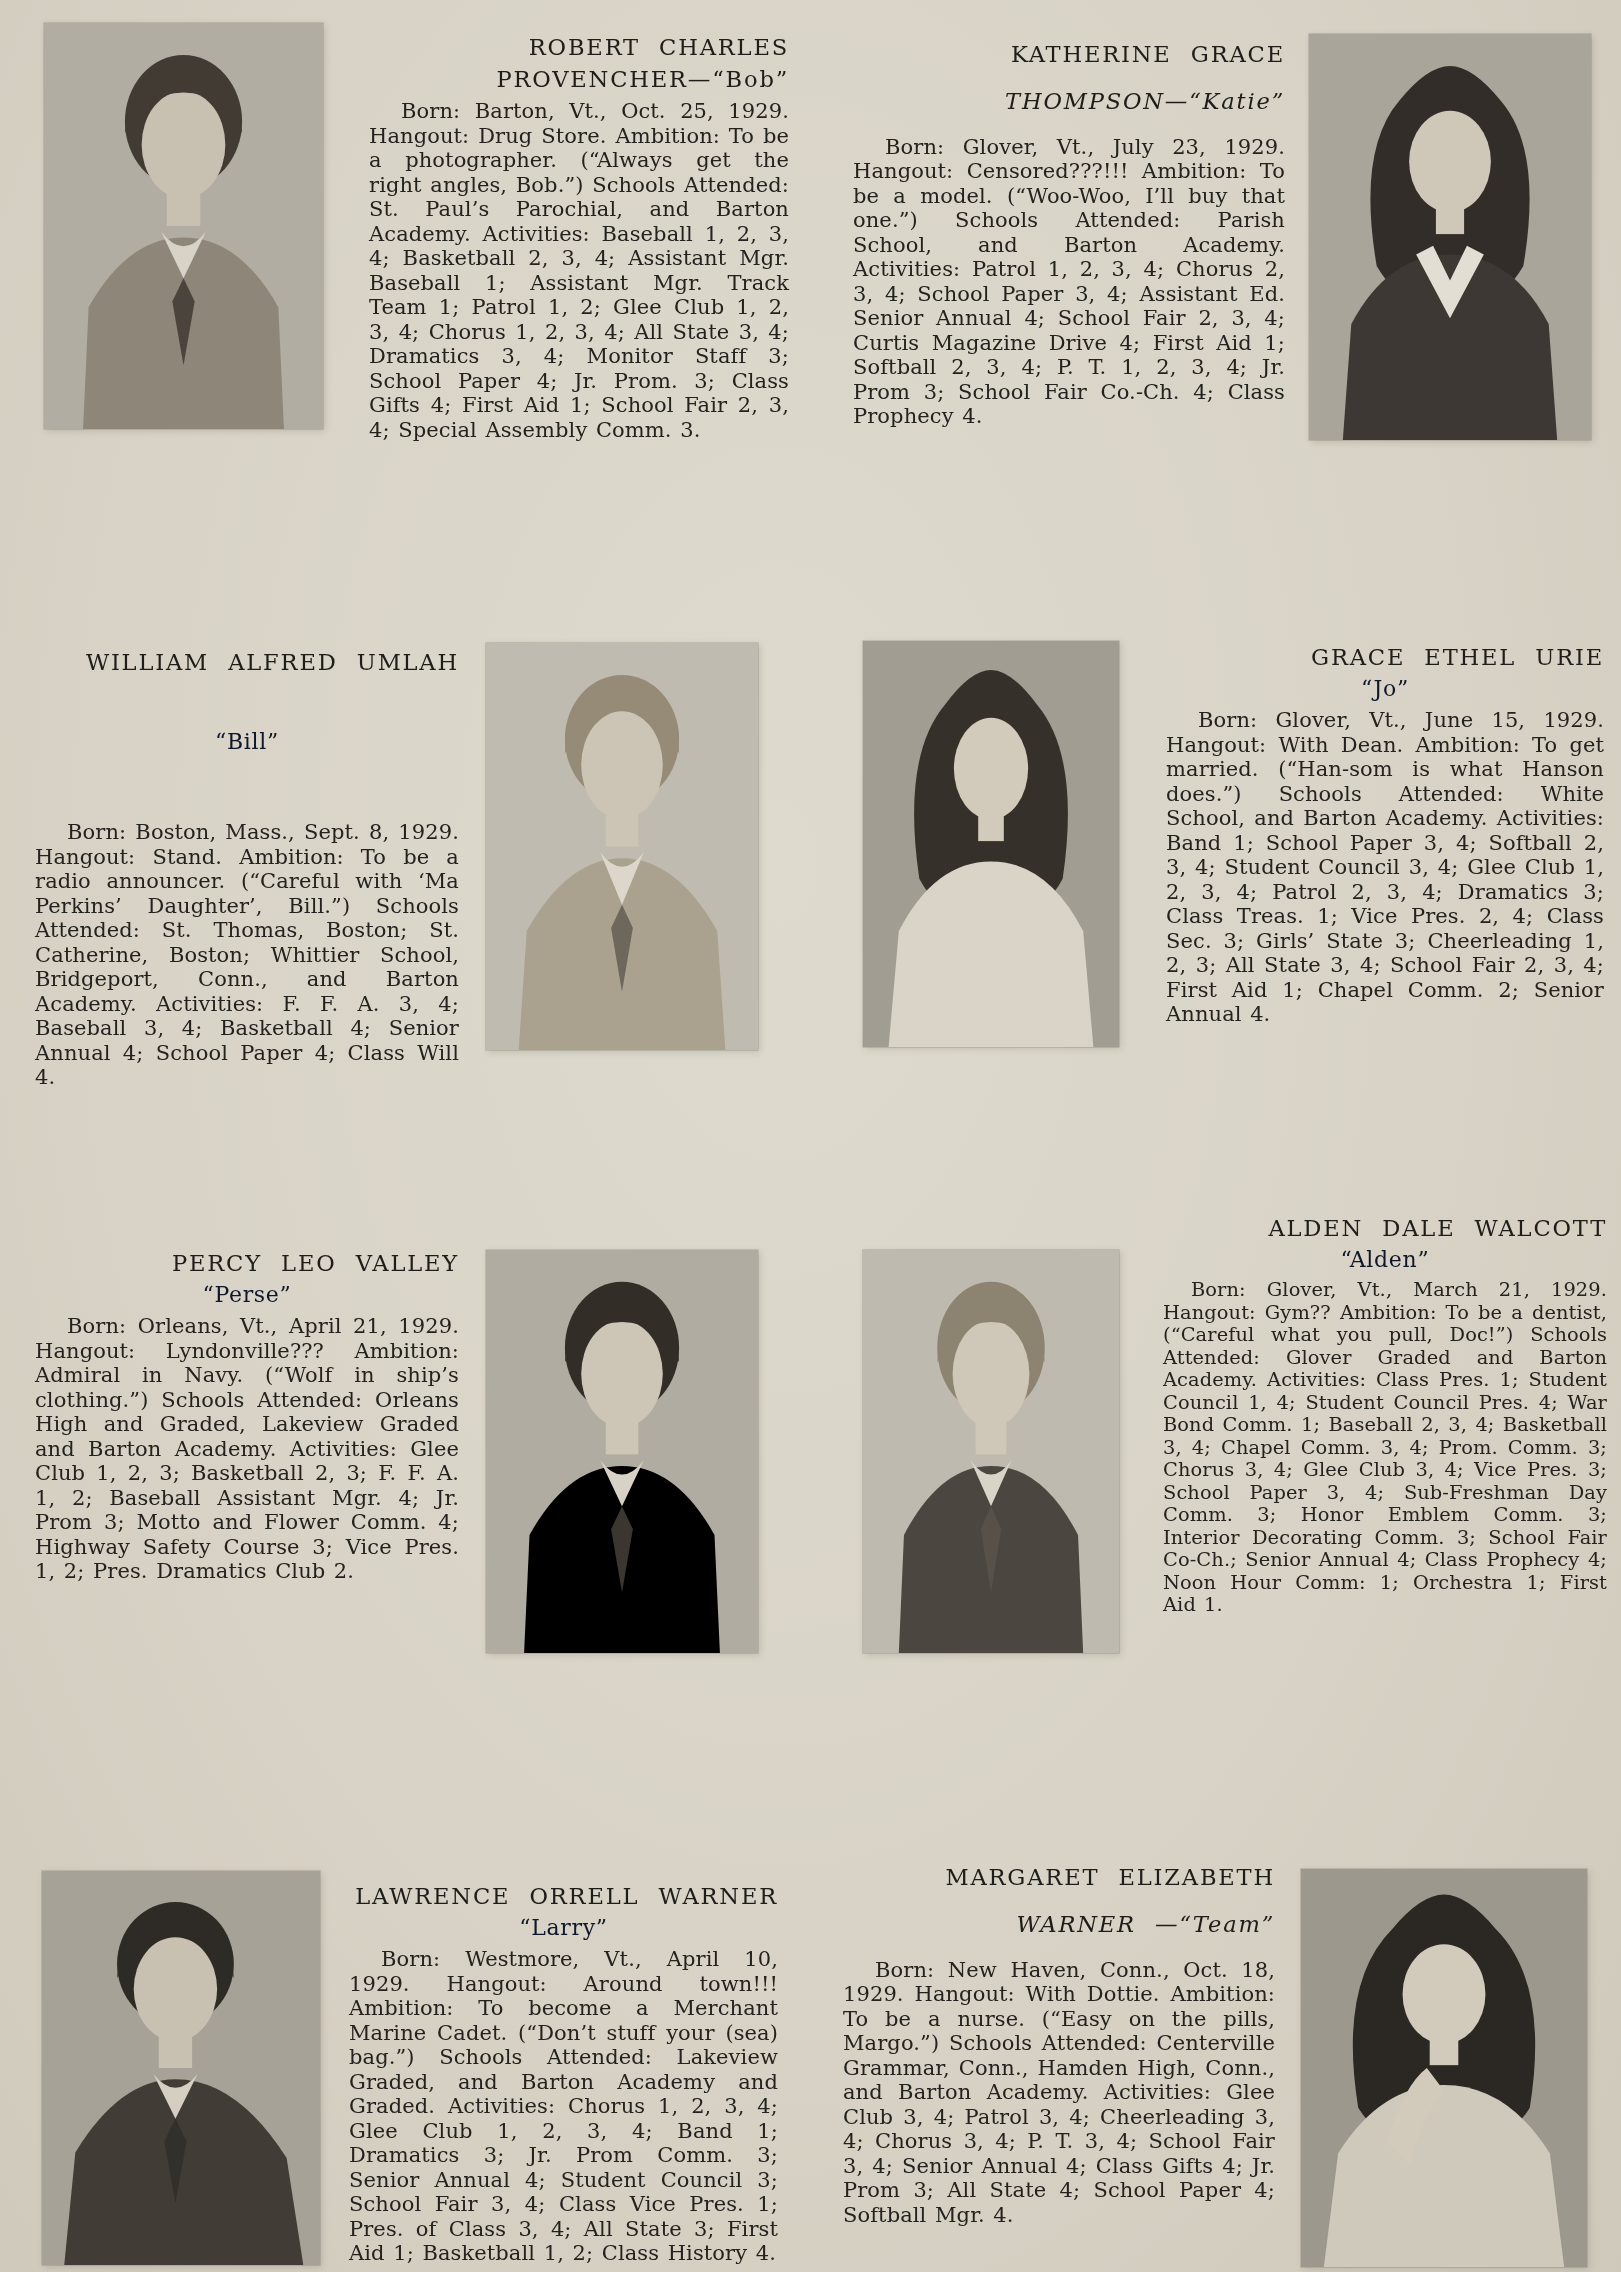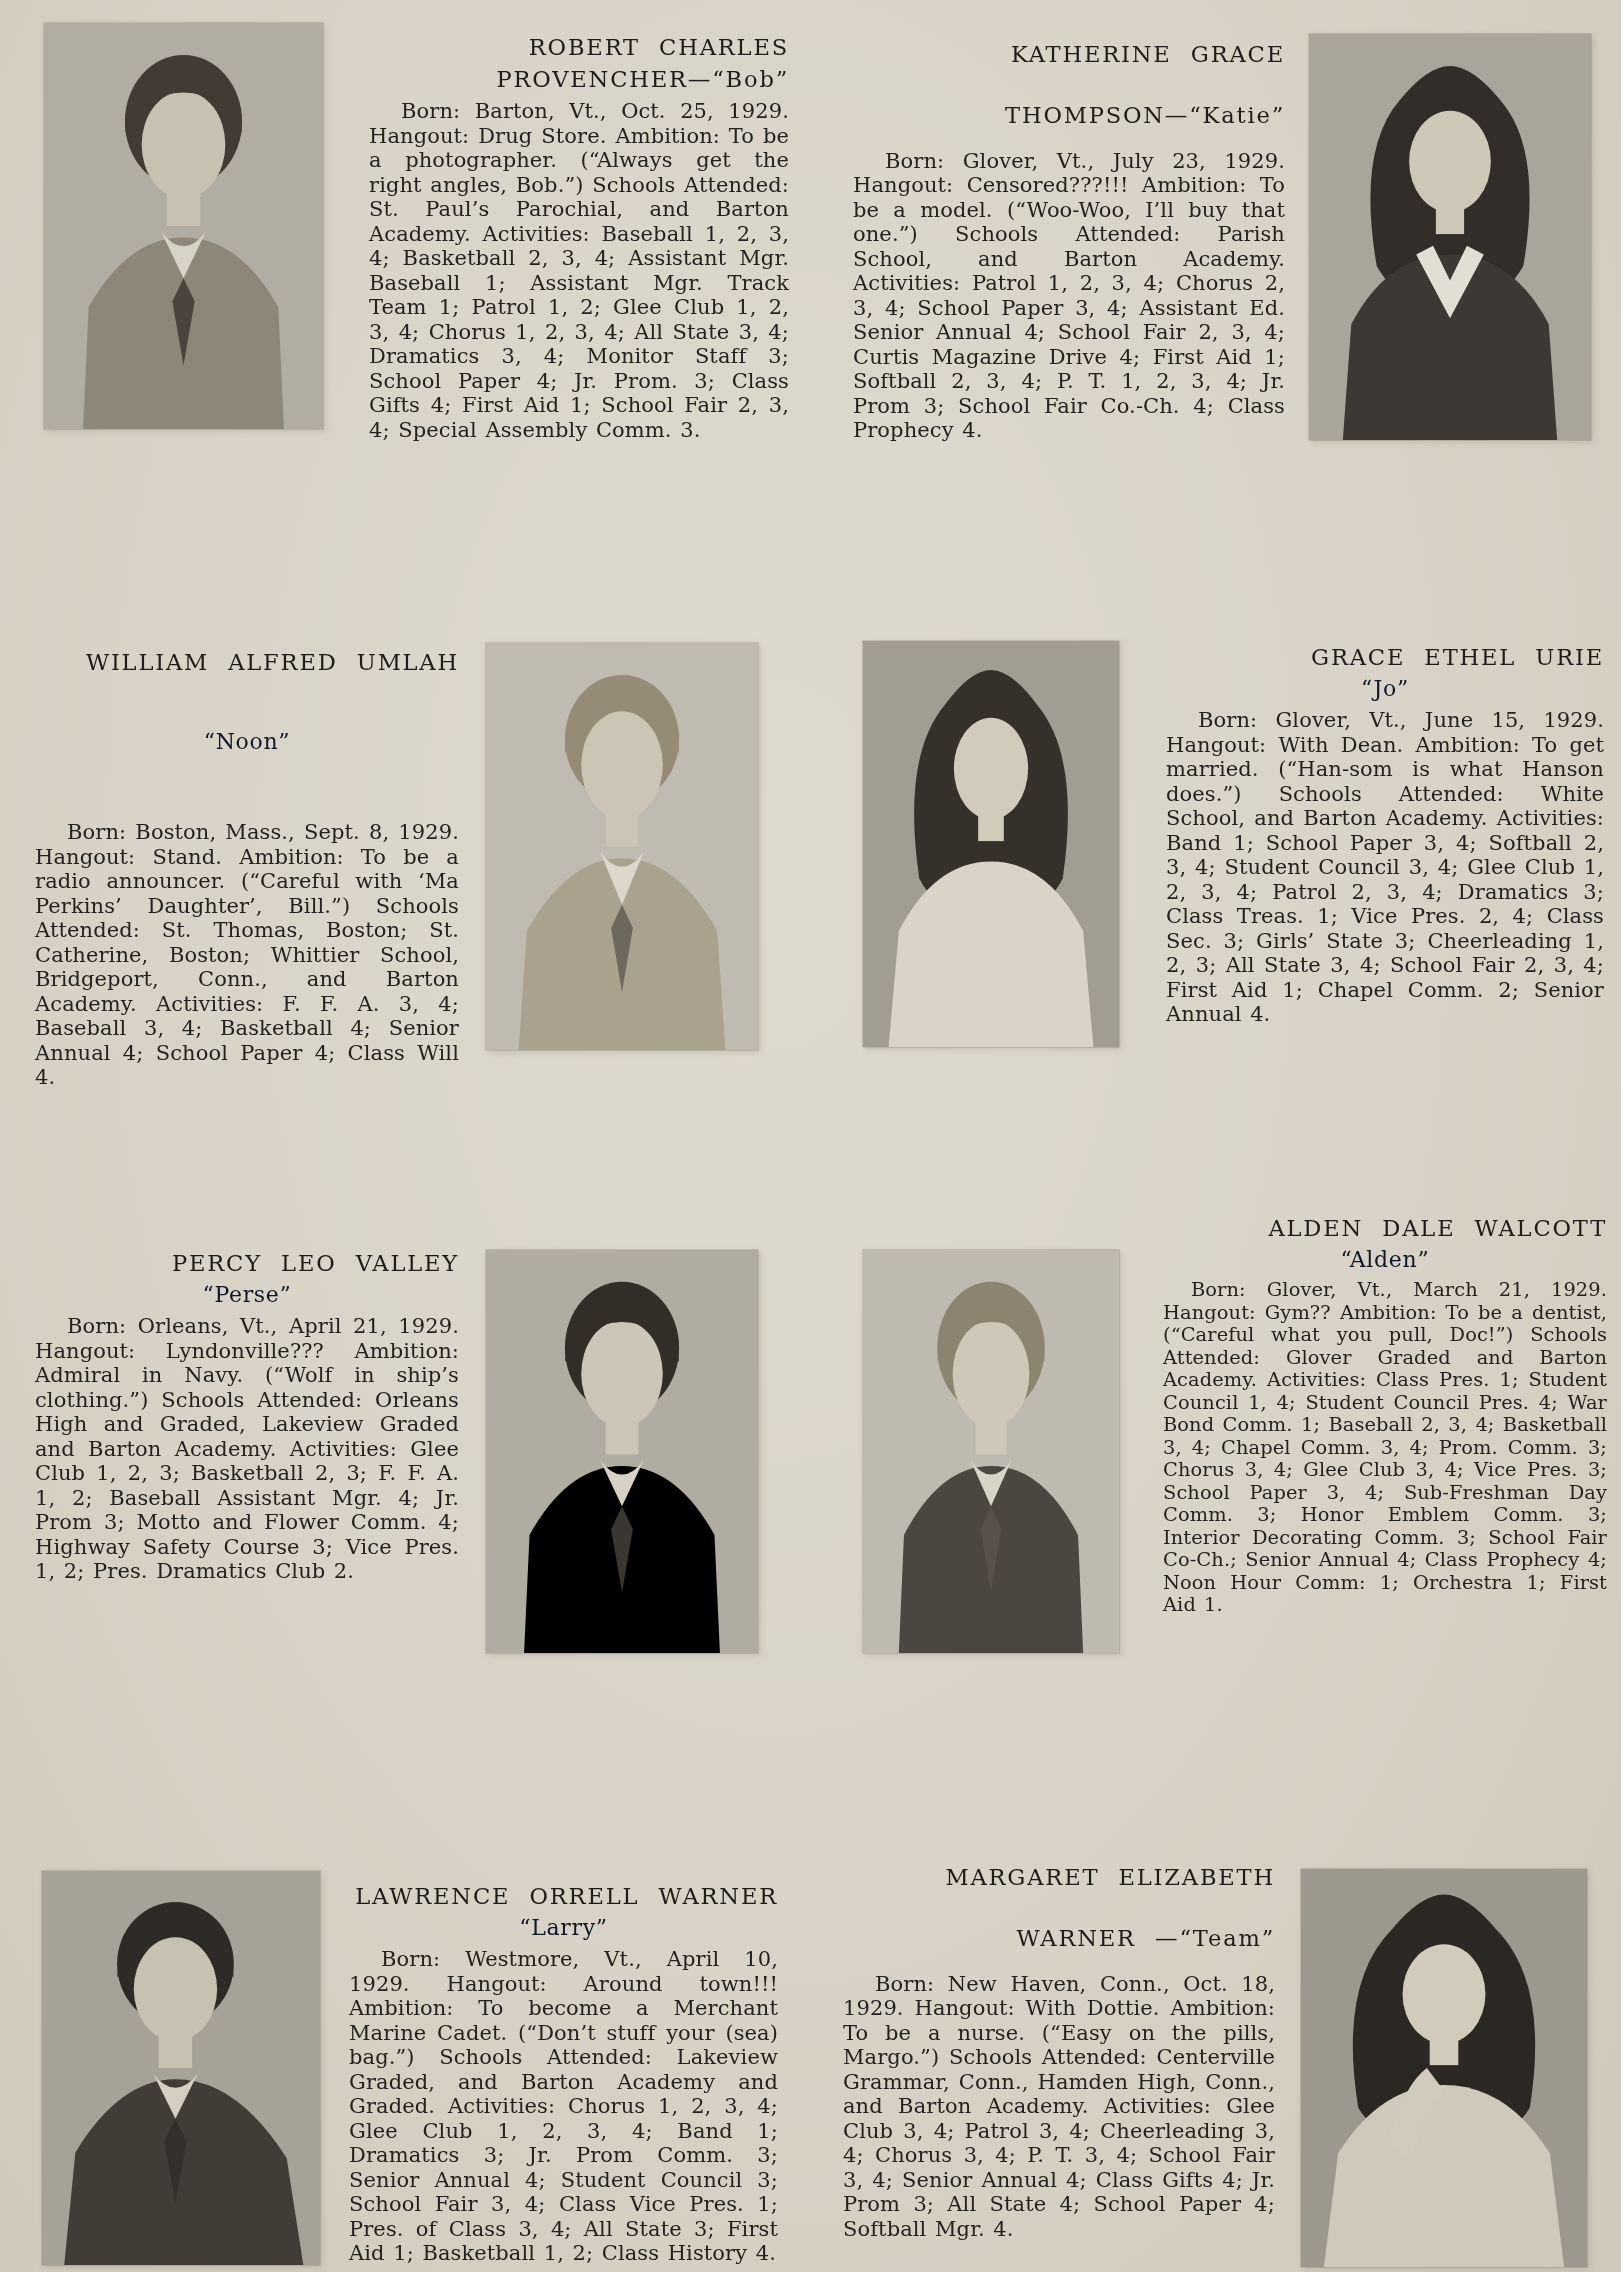--- a/index.html
+++ b/index.html
@@ -17,21 +17,21 @@
   }
   .nickname{
     text-align:center;font-size:22px;line-height:31px;
     letter-spacing:0.7px;word-spacing:2.9px;color:#0f172a;
   }
   .bio{
     margin:4.4px 0 0 0;font-size:21px;line-height:24.5px;
     text-align:justify;text-indent:32px;word-spacing:1.8px;letter-spacing:0.1px;
   }
   .bio.small{font-size:19.4px;line-height:22.5px;text-indent:28px;}
-  .gap-sm{margin-top:29px;}
+  .gap-sm{margin-top:15px;font-style:italic;}
   .gap-lg{margin-top:48px;}
   .body-gap-md{margin-top:17.5px;}
   .body-gap-lg{margin-top:63px;}
   .photo{
     position:absolute;
     box-shadow:0 0 0 0.7px rgba(90,85,72,.25), 1.5px 2.2px 6.6px rgba(70,65,50,.18);
     background:#b9b4aa;
   }
   .photo svg{display:block;width:100%;height:100%;}
 </style>
@@ -72,21 +72,21 @@
       <ellipse cx="50" cy="44" rx="14.5" ry="17.5" style="fill:var(--skin)"></ellipse>
       <path d="M32,34 Q38,21 50,21 Q62,21 68,34 Q60,26 50,26 Q40,26 32,34 Z" style="fill:var(--hair)"></path>
       <rect x="45" y="58" width="10" height="11" style="fill:var(--skin)"></rect>
       <path d="M12,140 L15,100 Q28,76 50,76 Q72,76 85,100 L88,140 Z" style="fill:var(--suit)"></path>
       <path d="M38,76 L50,98 L62,76 L56,73 L50,85 L44,73 Z" style="fill:var(--shirt)"></path>
     </svg>
   </div>
 
   <div class="bio-block" style="left:35px;top:646px;width:424px;">
     <div class="heading-line">WILLIAM ALFRED UMLAH</div>
-    <div class="nickname gap-lg">“Noon”</div>
+    <div class="nickname gap-lg">“Bill”</div>
     <p class="bio body-gap-lg">Born: Boston, Mass., Sept. 8, 1929. Hangout: Stand. Ambition: To be a radio announcer. (“Careful with ‘Ma Perkins’ Daughter’, Bill.”) Schools Attended: St. Thomas, Boston; St. Catherine, Boston; Whittier School, Bridgeport, Conn., and Barton Academy. Activities: F. F. A. 3, 4; Baseball 3, 4; Basketball 4; Senior Annual 4; School Paper 4; Class Will 4.</p>
   </div>
 
   <div class="photo" style="left: 486px; top: 643px; width: 272px; height: 407px; --pbg: #c0bbb0; --hair: #958b77; --skin: #ccc4b5; --suit: #aaa28e; --shirt: #dcd7ca; --tie: #6e675b;">
     <svg viewBox="0 0 100 140" preserveAspectRatio="none">
       <rect width="100" height="140" style="fill:var(--pbg)"></rect>
       <ellipse cx="50" cy="33" rx="21" ry="22" style="fill:var(--hair)"></ellipse>
       <ellipse cx="50" cy="42" rx="15" ry="18.5" style="fill:var(--skin)"></ellipse>
       <path d="M29,38 Q30,14 50,13 Q70,14 71,38 Q63,23 50,23 Q37,23 29,38 Z" style="fill:var(--hair)"></path>
       <rect x="44" y="57" width="12" height="13" style="fill:var(--skin)"></rect>

